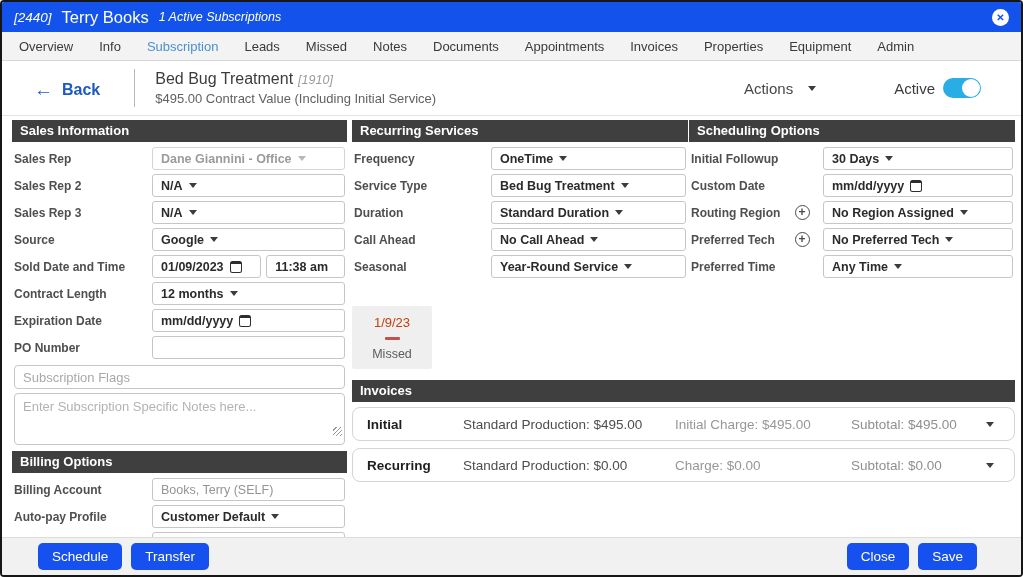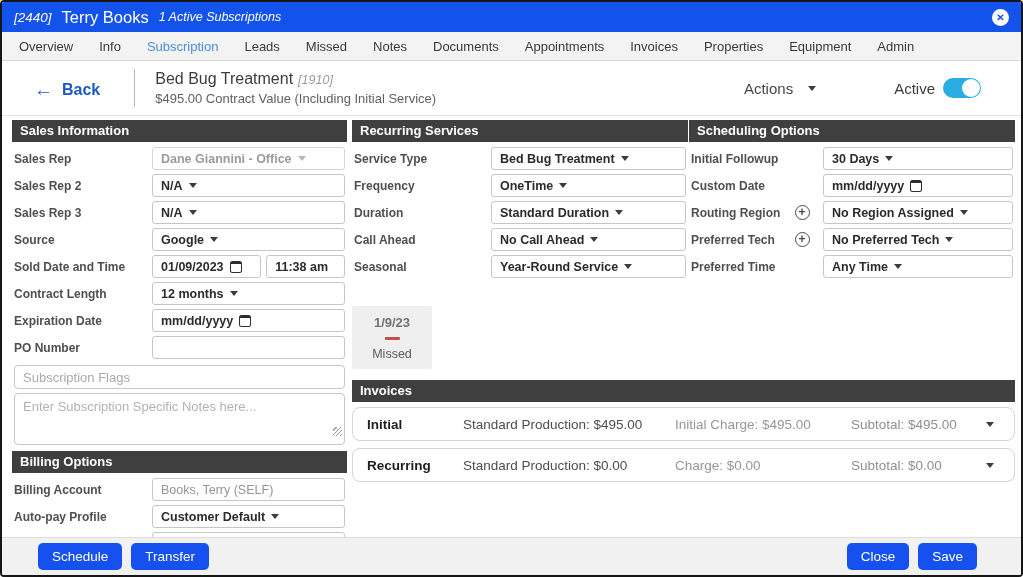--- a/index.html
+++ b/index.html
@@ -121,21 +121,21 @@
   .notes-wrap{ position:relative; }
   .resize-grip{ position:absolute; right:5px; bottom:9px; width:9px; height:9px;
     background:repeating-linear-gradient(135deg, transparent 0 2px, #9a9a9a 2px 3px);
     pointer-events:none; }
 
   
   .schedule-card{
     margin-top:28px; width:80px; background:#efefef; border-radius:2px;
     padding:9px 0 8px 0; text-align:center; cursor:pointer;
   }
-  .sc-date{ font-size:13px; color:#737373;font-weight:bold; }
+  .sc-date{ font-size:13px; color:#c2410c; }
   .sc-dash{ width:15px; height:3px; background:#c0514f; margin:7px auto; border-radius:1px; }
   .sc-status{ font-size:12.5px; color:#5c5c5c; }
 
   
   .invoices{ position:absolute; left:350px; top:264px; width:663px; }
   .invoices .phead{ margin-top:0; }
   .inv-row{
     display:flex; align-items:center; height:34px; margin-bottom:7px;
     border:1px solid #d4d4d4; border-radius:8px; padding:0 14px; background:#fff;
     cursor:pointer;
@@ -306,30 +306,30 @@
       </div>
       <div class="frow">
         <span class="flabel"></span>
         <div class="fctrl inputlike"></div>
       </div>
     </div>
 
     <div class="col col2">
       <div class="phead">Recurring Services</div>
       <div class="frow">
+        <span class="flabel">Frequency</span>
+        <div class="fctrl">
+          <span class="fval">OneTime</span>
+          <span class="caret"></span>
+        </div>
+      </div>
+      <div class="frow">
         <span class="flabel">Service Type</span>
         <div class="fctrl">
           <span class="fval">Bed Bug Treatment</span>
-          <span class="caret"></span>
-        </div>
-      </div>
-      <div class="frow">
-        <span class="flabel">Frequency</span>
-        <div class="fctrl">
-          <span class="fval">OneTime</span>
           <span class="caret"></span>
         </div>
       </div>
       <div class="frow">
         <span class="flabel">Duration</span>
         <div class="fctrl">
           <span class="fval">Standard Duration</span>
           <span class="caret"></span>
         </div>
       </div>

